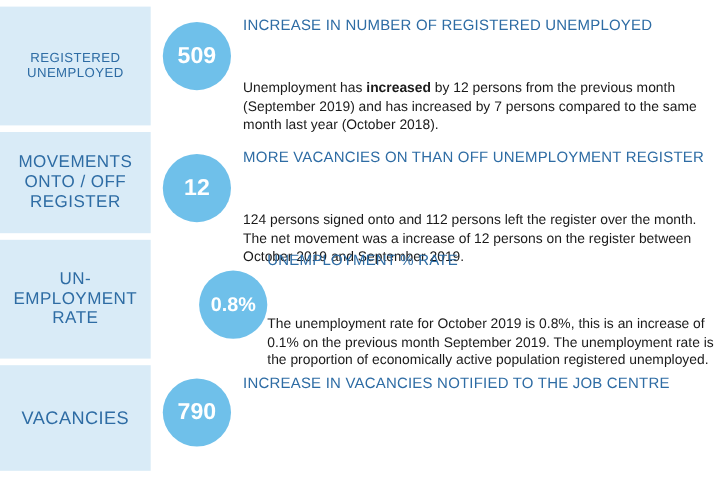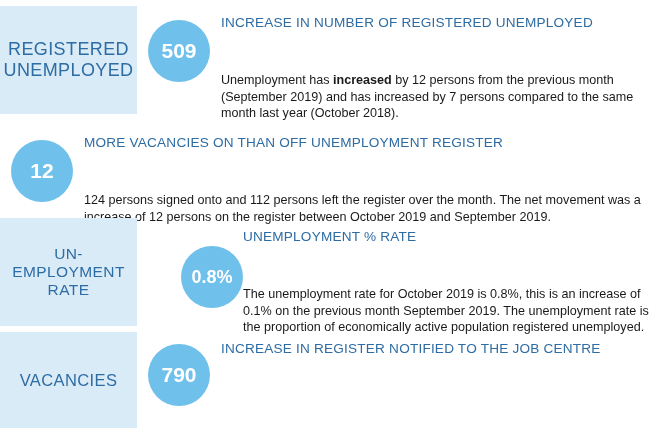--- a/index.html
+++ b/index.html
@@ -83,21 +83,21 @@
     font-size: 12.6px;
     line-height: 1.33;
     margin-top: 41px;
   }
   .body-text b {
     font-weight: bold;
   }
 
   
   .row-1 { height: 108px; }
-  .row-1 .left-bar span { font-size: 18px; }
+  .row-1 .left-bar span { font-size: 12px; }
   .row-2 { height: 92px; }
   .row-2 .circle-cell { padding-top: 20px; }
   .row-2 .heading { margin-top: 10px; }
   .row-3 { height: 108px; }
   .row-3 .circle-cell { padding-top: 28px; padding-left: 44px; }
   .row-3 .heading { margin-top: 6px; margin-bottom: 14px; }
   .row-4 { height: 96px; }
   .row-4 .circle-cell { padding-top: 12px; }
   .row-4 .left-bar span { font-size: 16.5px; }
 </style>
@@ -113,20 +113,23 @@
     <div class="circle-cell">
       <div class="circle">509</div>
     </div>
     <div class="text-cell">
       <div class="heading">INCREASE IN NUMBER OF REGISTERED UNEMPLOYED</div>
       <div class="body-text"><span>Unemployment has </span><b>increased</b><span> by 12 persons from the previous month (September 2019) and has increased by 7 persons compared to the same month last year (October 2018).</span></div>
     </div>
   </div>
 
   <div class="row row-2">
+    <div class="left-bar">
+      <span>MOVEMENTS ONTO / OFF REGISTER</span>
+    </div>
     <div class="circle-cell">
       <div class="circle">12</div>
     </div>
     <div class="text-cell">
       <div class="heading">MORE VACANCIES ON THAN OFF UNEMPLOYMENT REGISTER</div>
       <div class="body-text">124 persons signed onto and 112 persons left the register over the month. The net movement was a increase of 12 persons on the register between October 2019 and September 2019.</div>
     </div>
   </div>
 
   <div class="row row-3">
@@ -143,17 +146,17 @@
   </div>
 
   <div class="row row-4">
     <div class="left-bar">
       <span>VACANCIES</span>
     </div>
     <div class="circle-cell">
       <div class="circle">790</div>
     </div>
     <div class="text-cell">
-      <div class="heading">INCREASE IN REGISTER NOTIFIED TO THE JOB CENTRE</div>
+      <div class="heading">INCREASE IN VACANCIES NOTIFIED TO THE JOB CENTRE</div>
     </div>
   </div>
 
 </div>
 
 </body></html>

